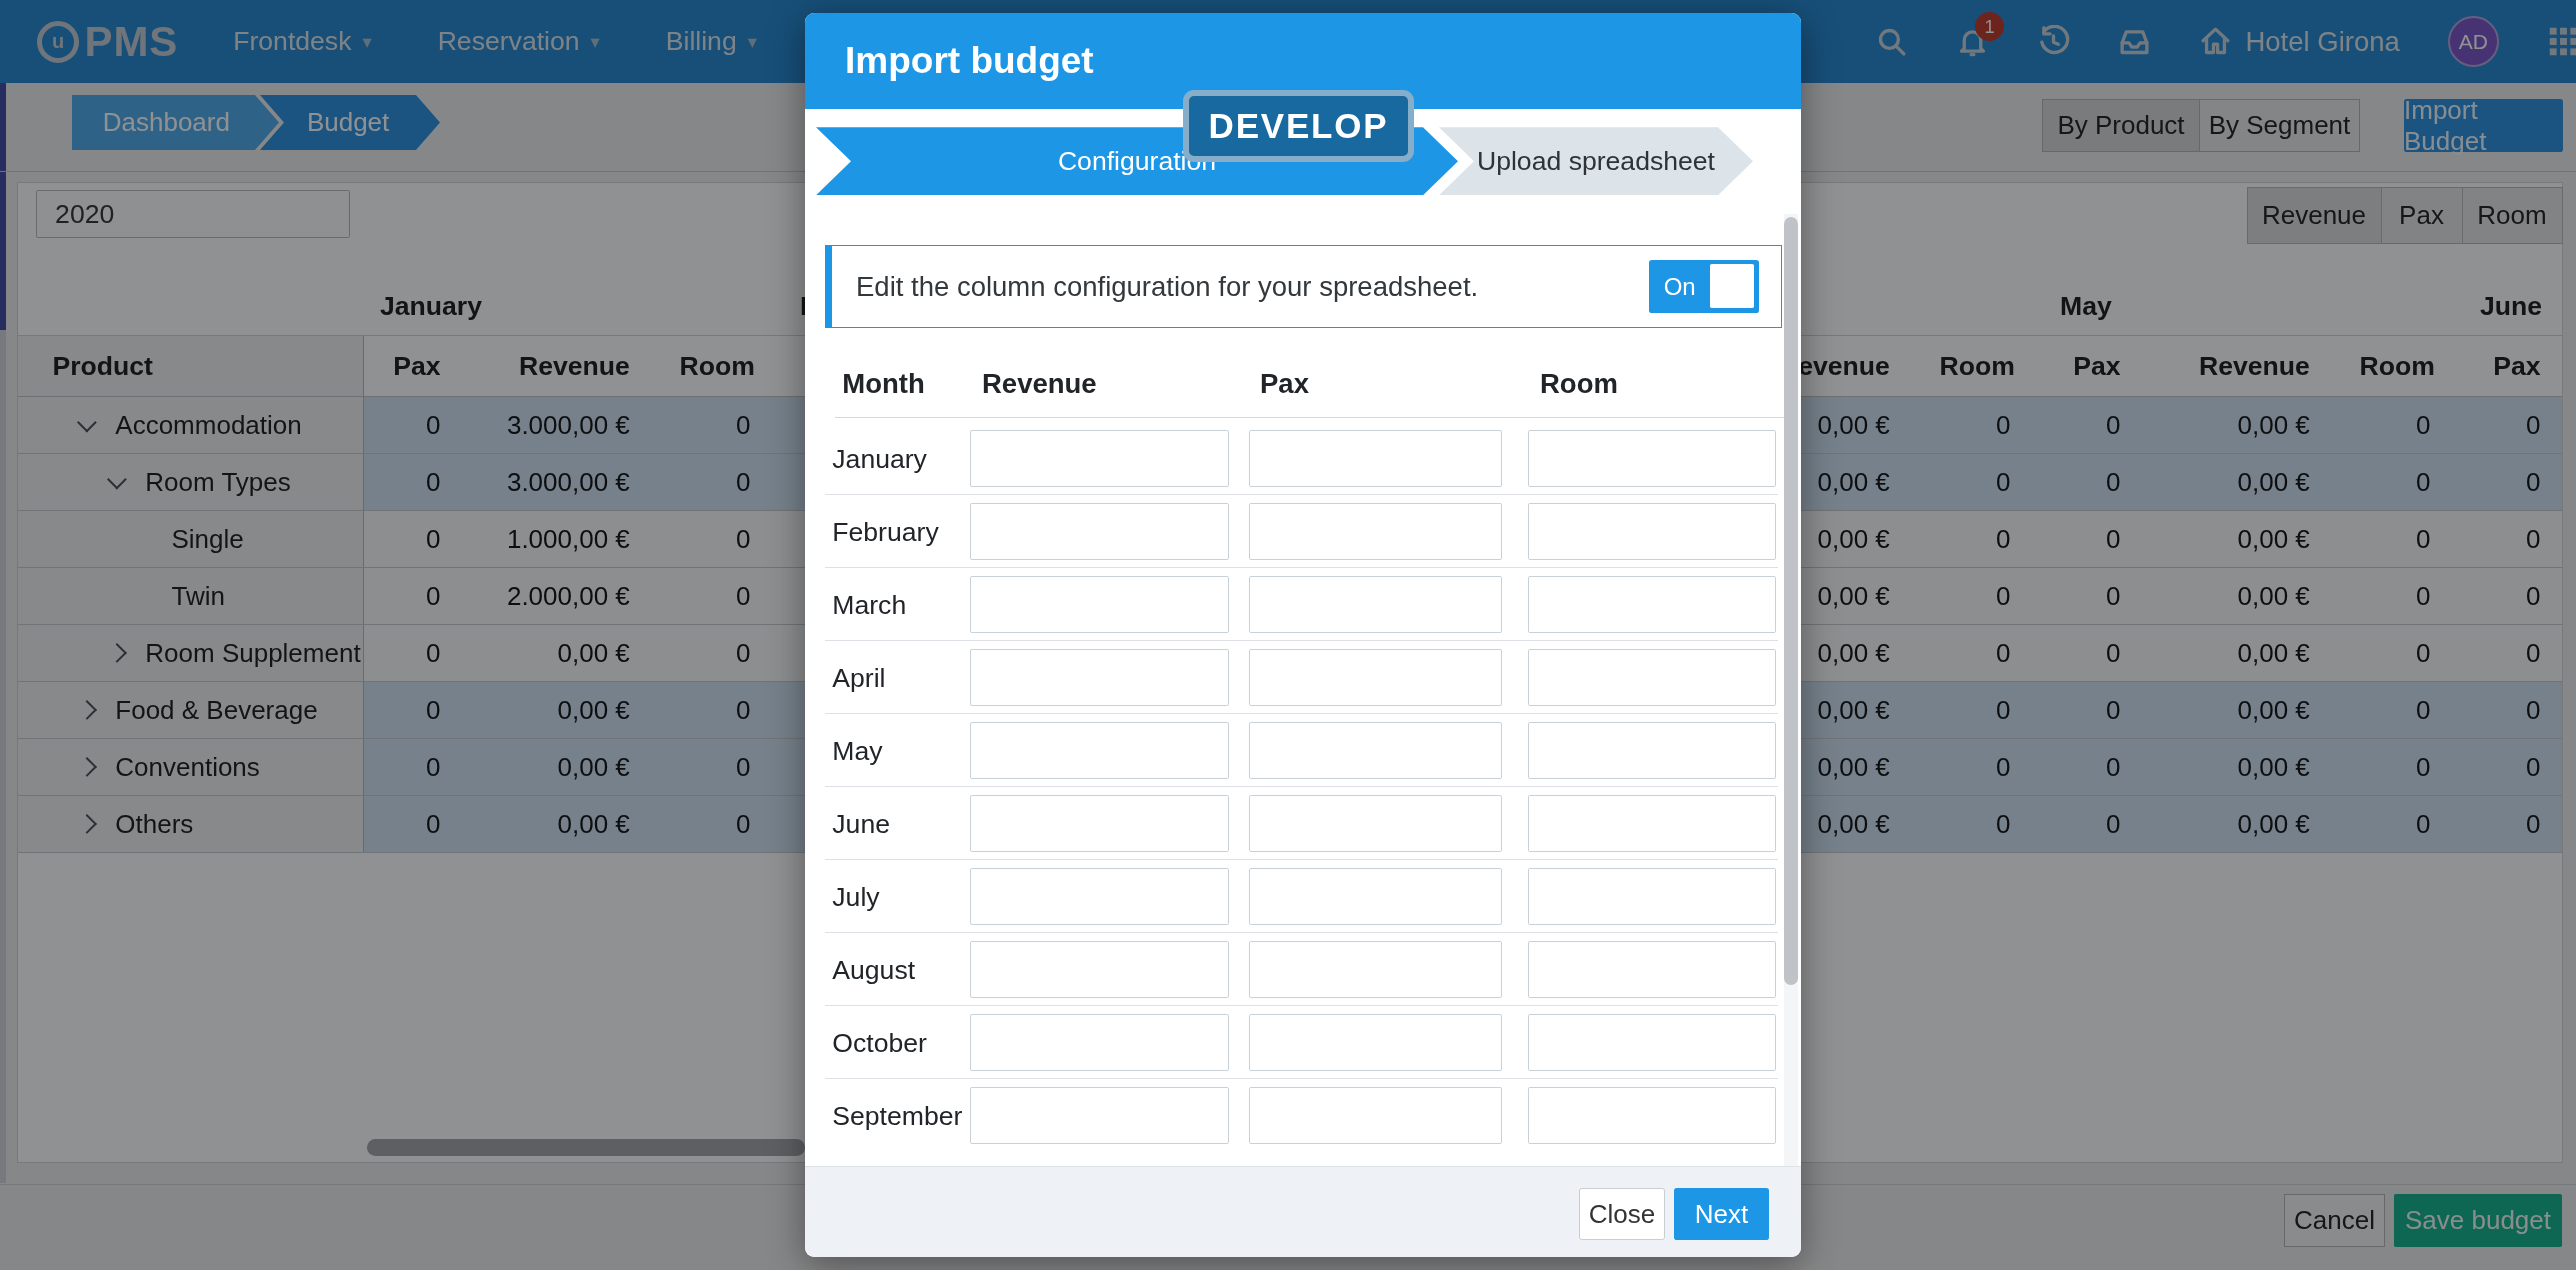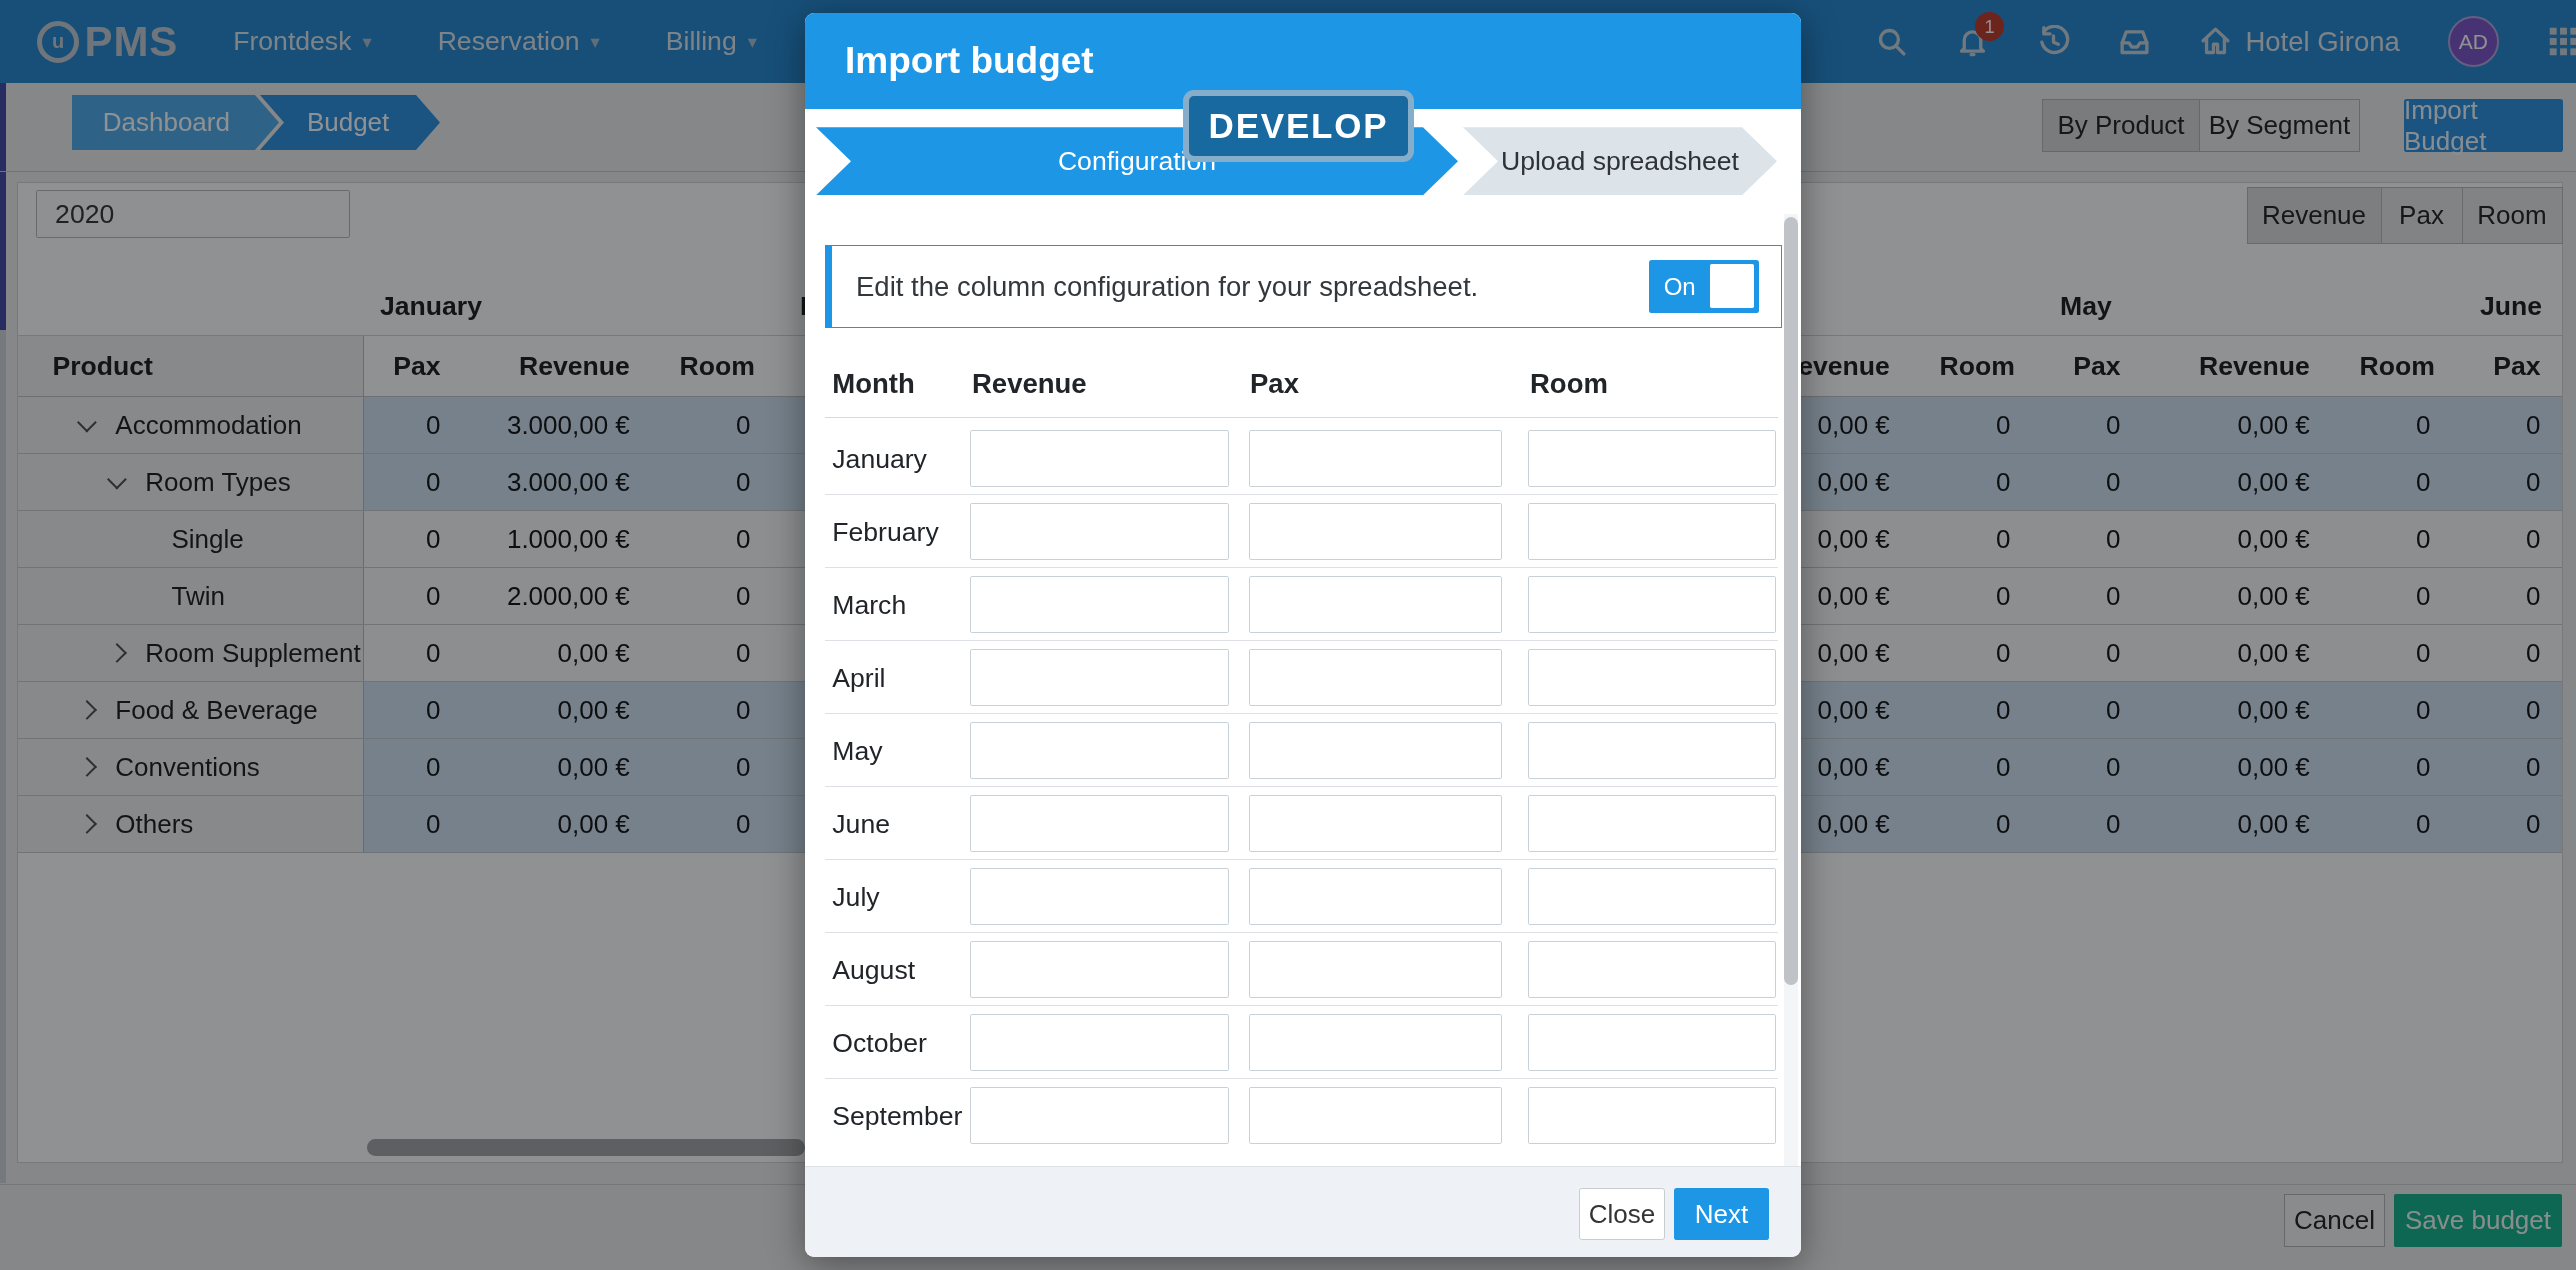--- a/index.html
+++ b/index.html
@@ -75,29 +75,29 @@
   #btn-save { left:2394px; top:1194px; width:168px; height:53px; background:#12b28c; color:#eefaf6; font-size:26px; display:flex; align-items:center; justify-content:center; border-radius:1.8px; cursor:pointer; }
 
   
   #backdrop { position:fixed; left:0; top:0; width:2576px; height:1271px; background:rgba(8,10,14,0.45); z-index:40; }
   #modal { position:absolute; left:805px; top:13px; width:996px; height:1244px; background:#fff; border-radius:9.2px; overflow:hidden; z-index:50; box-shadow:0 7.3px 37px rgba(0,0,0,0.4); }
   #modal-header { position:absolute; left:0; top:0; width:996px; height:96px; background:#1e96e6; display:flex; align-items:center; }
   #modal-title { color:#fff; font-size:37px; font-weight:700; margin-left:40px; }
   #steps { position:absolute; left:0; top:96px; width:996px; height:105px; background:#fff; }
   .step { position:absolute; top:18.3px; height:68px; display:flex; align-items:center; justify-content:center; font-size:26.6px; cursor:pointer; }
   #step-configuration { left:11px; width:642px; background:#1e96e6; color:#fff; clip-path:polygon(0 0, calc(100% - 35px) 0, 100% 50%, calc(100% - 35px) 100%, 0 100%, 35px 50%); }
-  #step-upload { left:658px; width:314px; background:#dce3e9; color:#2f3338; clip-path:polygon(0 0, calc(100% - 35px) 0, 100% 50%, calc(100% - 35px) 100%, 0 100%, 35px 50%); }
+  #step-upload { left:634px; width:314px; background:#dce3e9; color:#2f3338; clip-path:polygon(0 0, calc(100% - 35px) 0, 100% 50%, calc(100% - 35px) 100%, 0 100%, 35px 50%); }
   #develop-badge { position:absolute; left:378px; top:77px; width:231px; height:72px; background:#18699f; border:6.4px solid rgba(225,232,238,0.55); border-radius:11px; display:flex; align-items:center; justify-content:center; color:#fff; font-size:35px; font-weight:700; letter-spacing:1.8px; z-index:3; }
   #modal-body { position:absolute; left:0; top:201px; width:996px; height:952px; background:#fff; }
   #config-box { position:absolute; left:20px; top:31px; width:957px; height:83px; border:1.8px solid #1e96e6; border-left:7.3px solid #1e96e6; display:flex; align-items:center; }
   #config-text { font-size:27.5px; color:#33383d; margin-left:24px; }
   #toggle { position:absolute; right:22px; top:13.8px; width:110px; height:53px; background:#1e96e6; border-radius:2.8px; cursor:pointer; }
   #toggle-label { position:absolute; left:14.7px; top:13px; color:#fff; font-size:24px; }
   #toggle-knob { position:absolute; right:4.6px; top:4.6px; width:44px; height:44px; background:#fff; border-radius:1.8px; }
-  #mt-head { position:absolute; left:20px; top:143px; width:953px; height:61px; border-bottom:1.8px solid #d5dae0;text-align:center; }
+  #mt-head { position:absolute; left:30px; top:143px; width:953px; height:61px; border-bottom:1.8px solid #d5dae0;text-align:center; }
   .mt-h { position:absolute; top:11px; font-size:27.5px; font-weight:700; color:#212529; }
   #mt-h-month { left:7.3px; } #mt-h-revenue { left:147px; } #mt-h-pax { left:425px; } #mt-h-room { left:705px; }
   #mt-rows { position:absolute; left:20px; top:208px; width:953px; }
   .mt-row { position:relative; height:73px; border-bottom:1.8px solid #dde1e5; }
   .mt-row:last-child { border-bottom:none; }
   .mt-month { position:absolute; left:7.3px; top:22px; font-size:26.6px; color:#212529; }
   .mt-input { position:absolute; top:8.3px; height:57px; border:1.8px solid #c8d0d8; border-radius:1.8px; background:#fff; font-size:25px; padding:0 13px; font-family:"Liberation Sans", sans-serif; }
   .mt-in-rev { left:145px; width:259px; } .mt-in-pax { left:424px; width:253px; } .mt-in-room { left:703px; width:248px; }
   #modal-scrolltrack { position:absolute; right:2.8px; top:201px; width:14.7px; height:952px; background:#f4f5f6; }
   #modal-scrollthumb { position:absolute; right:2.8px; top:204px; width:14.7px; height:768px; background:#bfc3c7; border-radius:7.3px; }

